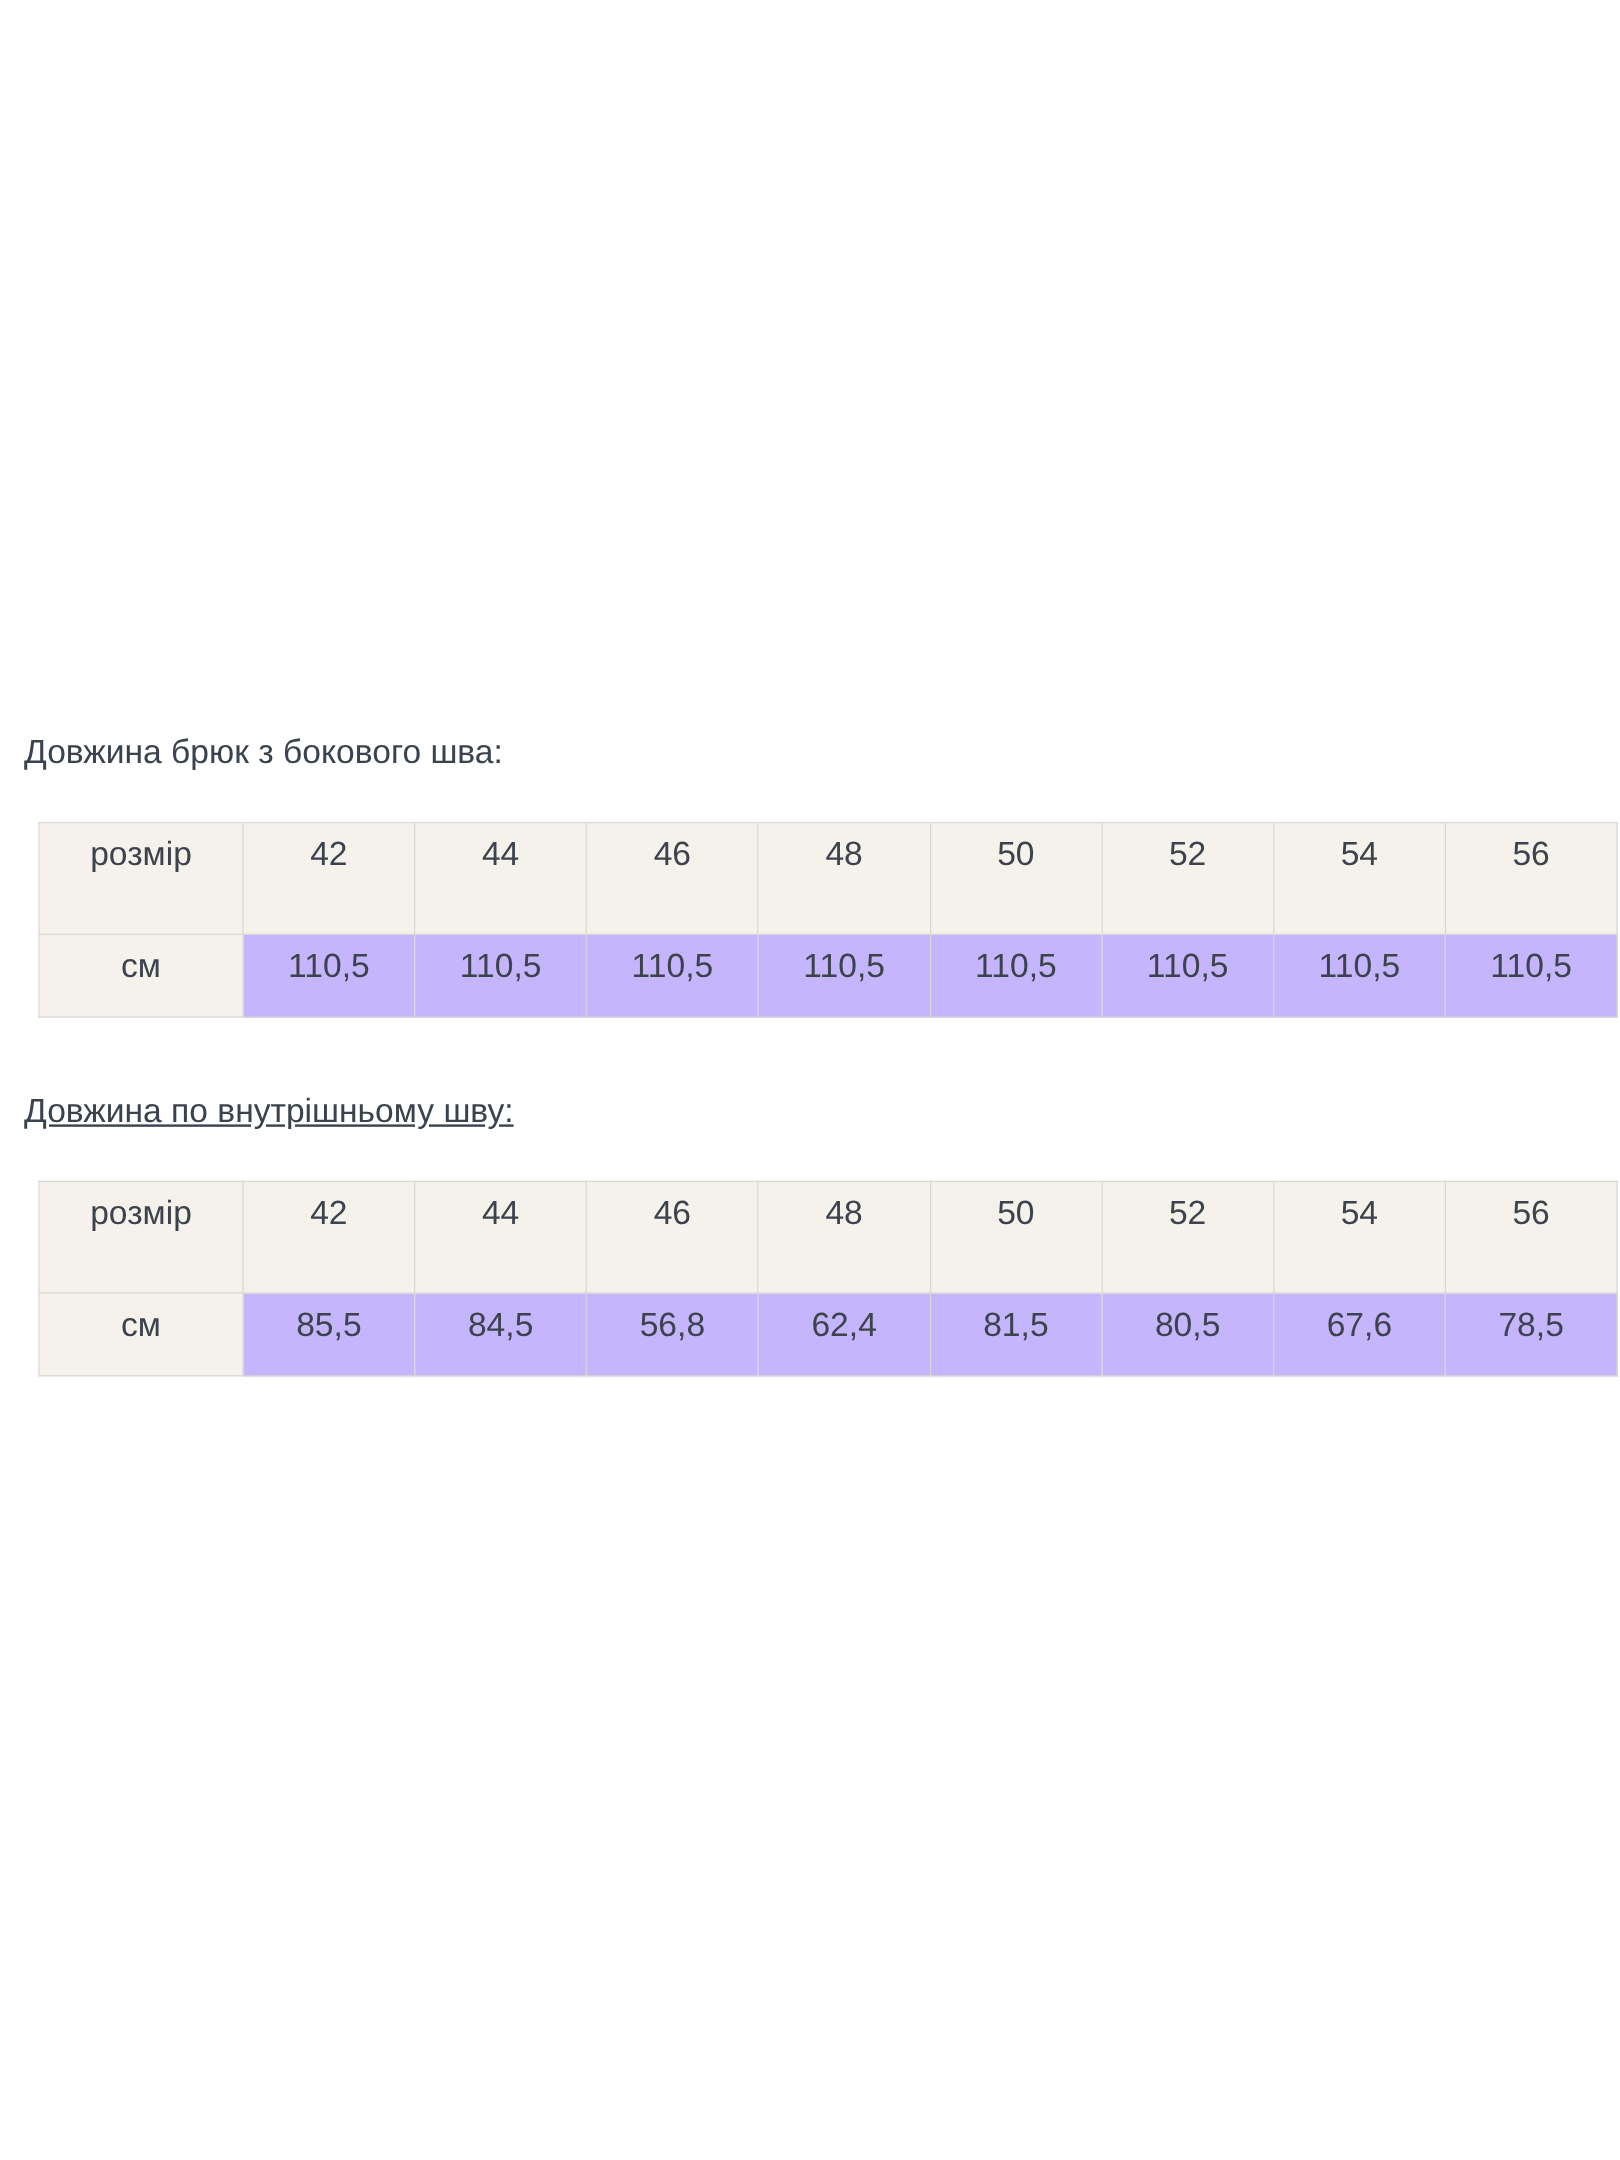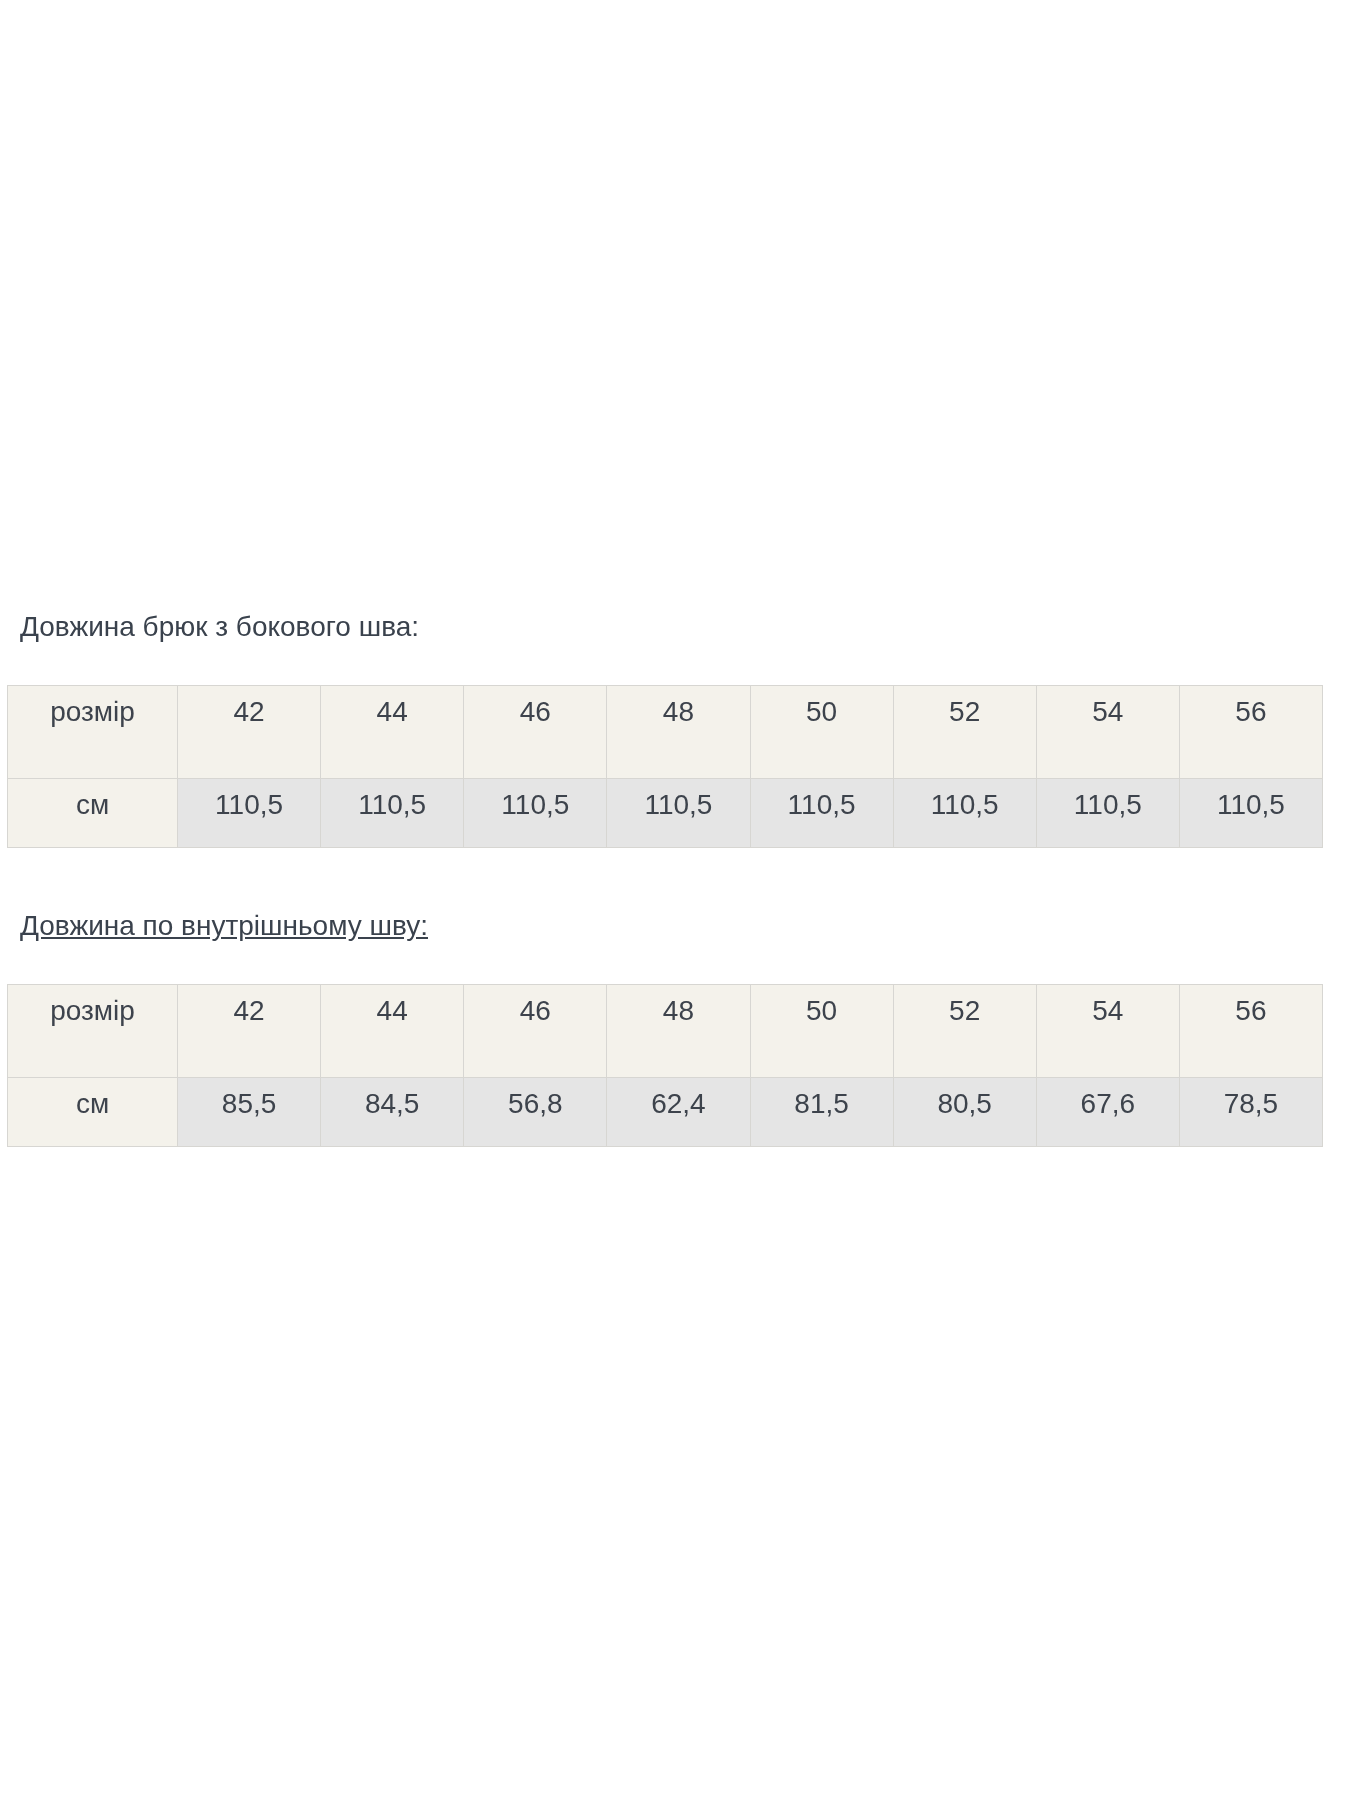--- a/index.html
+++ b/index.html
@@ -20,38 +20,38 @@
     line-height: 34px;
     font-weight: 400;
     color: #3a424d;
     white-space: nowrap;
   }
   .heading-1 { top: 610px; }
   .heading-2 { top: 909px; text-decoration: underline; }
 
   table.size-table {
     position: absolute;
-    left: 7px;
+    left: 32px;
     width: 1316px;
     border-collapse: collapse;
     table-layout: fixed;
   }
   .table-1 { top: 685px; }
   .table-2 { top: 984px; }
 
   .size-table td {
     box-sizing: border-box;
     border: 1px solid #d7d6d2;
     text-align: center;
     vertical-align: top;
     padding: 12px 5px 0 5px;
     font-size: 28px;
     line-height: 28px;
     color: #3d434c;
-    background: #e5e5e5;
+    background: #c4b5fd;
   }
   .size-table tr.header-row td { height: 93px; }
   .size-table tr.value-row td  { height: 69px; text-align: center; }
   .size-table td.shaded { background: #f4f2eb; }
 </style>
 </head>
 <body>
 
 <div class="page">
 

